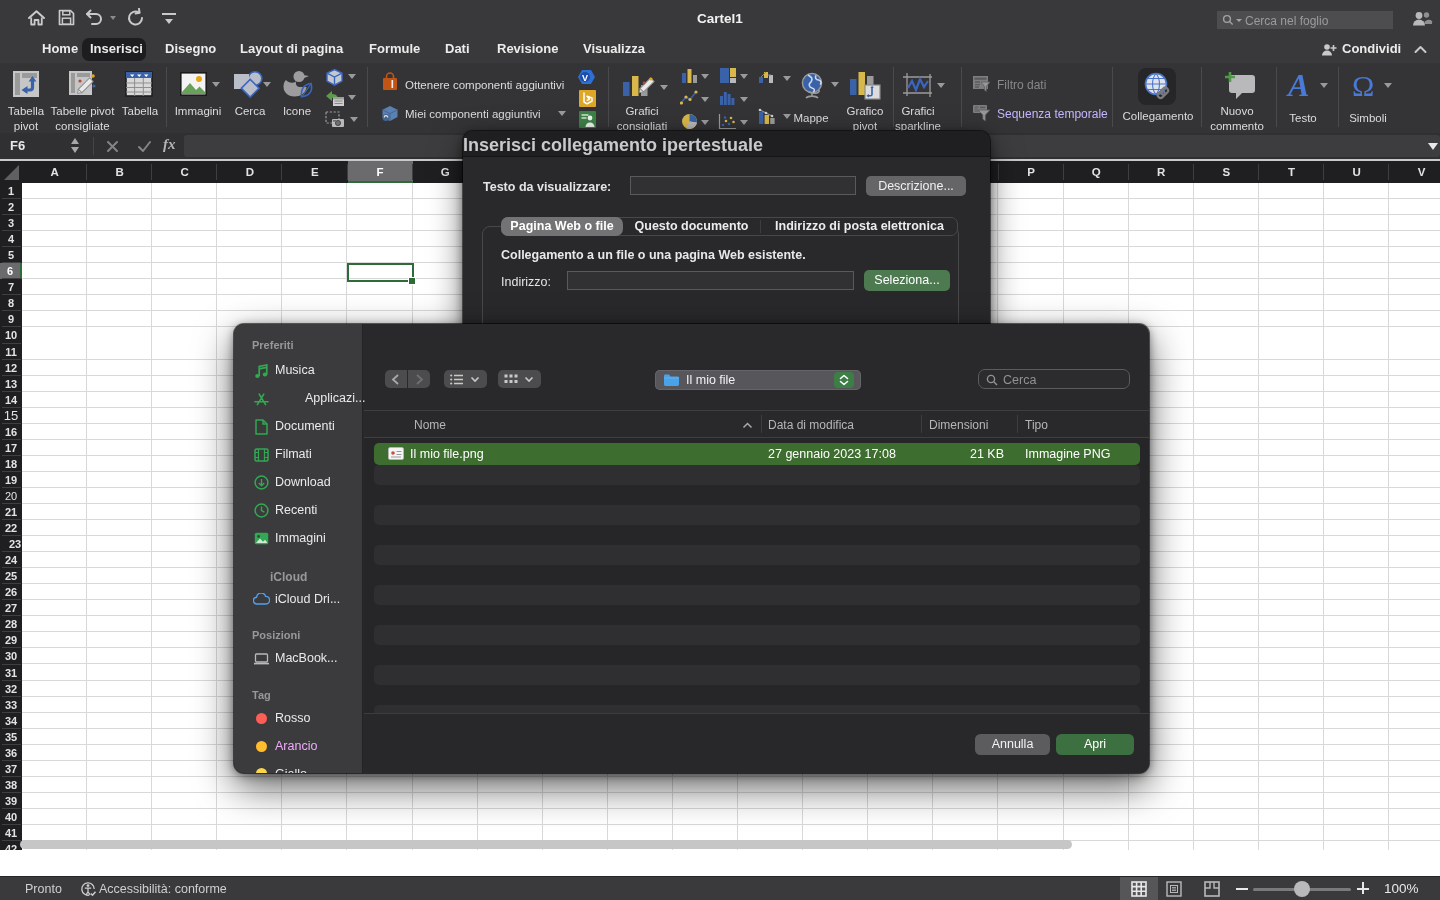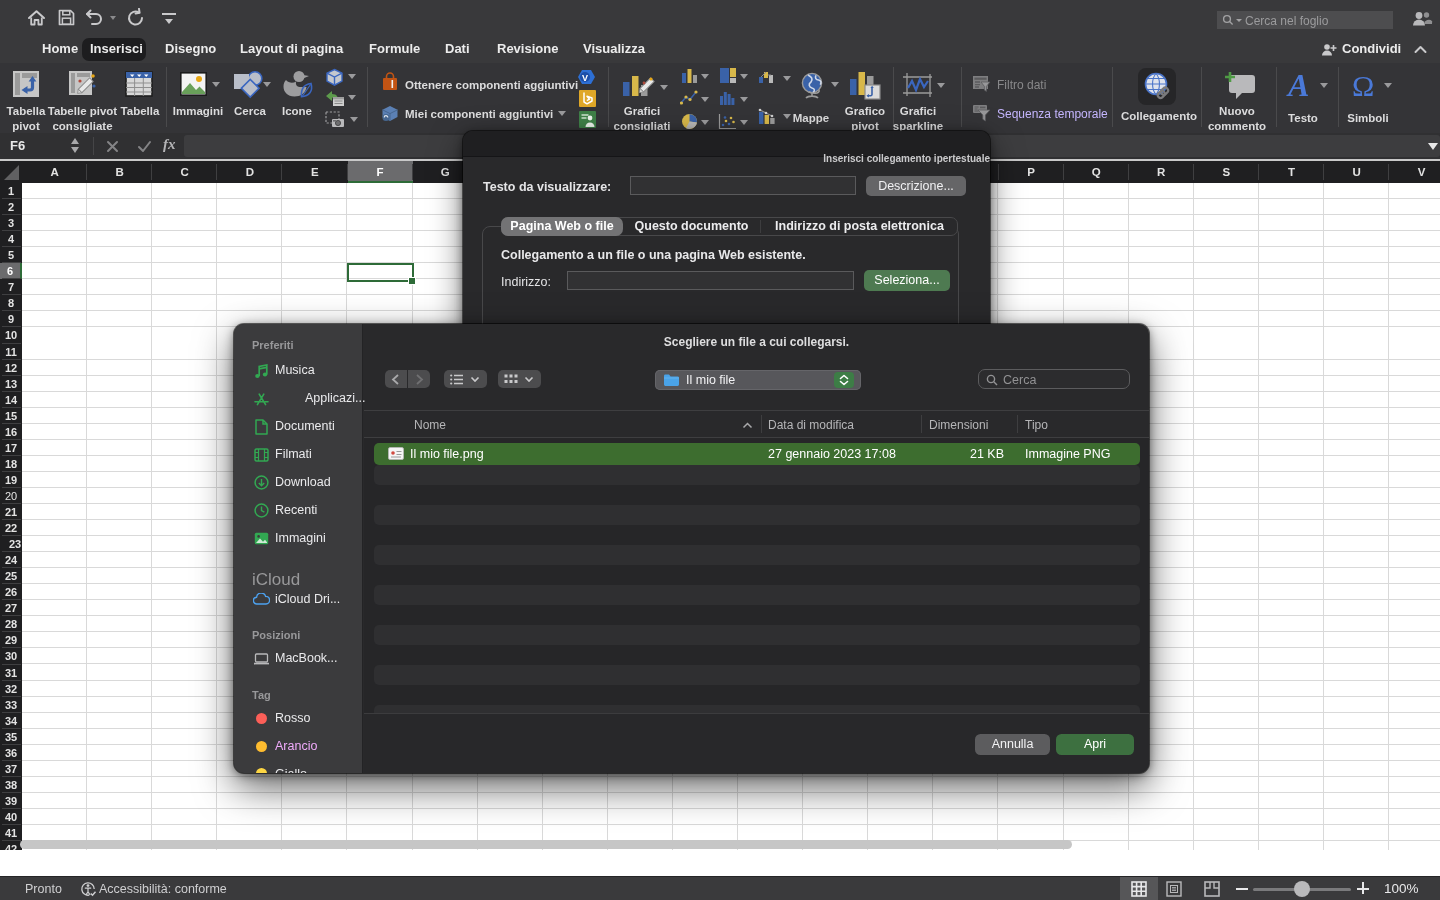--- a/index.html
+++ b/index.html
@@ -1,20 +1,20 @@
 <!DOCTYPE html>
 <html><head>
 <meta charset="utf-8">
 <style>
   * { margin:0; padding:0; box-sizing:border-box; }
   html,body { width:1440px; height:900px; overflow:hidden; background:#fff;
     font-family:"Liberation Sans", sans-serif; }
   .abs { position:absolute; }
   #stage { position:relative; width:1440px; height:900px; }
-  .lbl { color:#dcdcdd; font-size:11.5px; text-align:center; line-height:14.5px;font-weight:bold; }
+  .lbl { color:#dcdcdd; font-size:11.5px; text-align:center; line-height:14.5px; }
   .sep { position:absolute; width:1px; background:#4a4a4c; top:67px; height:60px; }
   .caret { position:absolute; width:0; height:0; border-left:4px solid transparent;
     border-right:4px solid transparent; border-top:5px solid #9a9a9c; }
 </style>
 </head>
 <body>
 <div id="stage">
 
   <div class="abs" id="topbar" style="left:0;top:0;width:1440px;height:37px;background:#39393b;">
 
@@ -36,20 +36,21 @@
     <div class="caret" style="left:110px;top:16px;border-top-color:#8a8a8c;border-left-width:3.5px;border-right-width:3.5px;border-top-width:4px;"></div>
 
     <svg class="abs" style="left:126px;top:8px;" width="20" height="19" viewBox="0 0 20 19">
       <path d="M16 10 a6.5 6.5 0 1 1 -3.2 -5.6" fill="none" stroke="#c9c9cb" stroke-width="2" stroke-linecap="round"></path>
       <path d="M13 0.8 L13.6 4.8 L9.6 5.4" fill="none" stroke="#c9c9cb" stroke-width="2" stroke-linecap="round" stroke-linejoin="round"></path>
     </svg>
 
     <div class="abs" style="left:162px;top:13px;width:14px;height:2px;background:#c9c9cb;"></div>
     <div class="caret" style="left:165px;top:19px;border-top-color:#c9c9cb;border-left-width:4px;border-right-width:4px;border-top-width:5px;"></div>
 
+    <div class="abs" style="left:0;top:11px;width:1440px;text-align:center;color:#f2f2f2;font-size:13.5px;font-weight:bold;">Cartel1</div>
 
     <div class="abs" style="left:1217px;top:11px;width:176px;height:18px;background:#4d4d4f;border-radius:0;">
       <svg class="abs" style="left:5px;top:3px;" width="12" height="12" viewBox="0 0 12 12">
         <circle cx="5" cy="5" r="3.4" fill="none" stroke="#a2a2a4" stroke-width="1.4"></circle>
         <path d="M7.6 7.6 L10.6 10.6" stroke="#a2a2a4" stroke-width="1.4"></path>
       </svg>
       <div class="caret" style="left:19px;top:8px;border-left-width:3px;border-right-width:3px;border-top-width:3.5px;border-top-color:#a2a2a4;"></div>
       <div class="abs" style="left:28px;top:2.5px;color:#9b9b9d;font-size:12px;">Cerca nel foglio</div>
     </div>
 
@@ -444,21 +445,21 @@
       <div class="abs" style="left:0;top:144.45px;width:22px;height:16.05px;background:transparent;color:#e3e3e3;font-size:11px;font-weight:bold;text-align:center;line-height:16px;">10</div>
       <div class="abs" style="left:2px;top:159.50px;width:19px;height:1px;background:#3f3f41;"></div>
       <div class="abs" style="left:0;top:160.50px;width:22px;height:16.05px;background:transparent;color:#e3e3e3;font-size:11px;font-weight:bold;text-align:center;line-height:16px;">11</div>
       <div class="abs" style="left:2px;top:175.55px;width:19px;height:1px;background:#3f3f41;"></div>
       <div class="abs" style="left:0;top:176.55px;width:22px;height:16.05px;background:transparent;color:#e3e3e3;font-size:11px;font-weight:bold;text-align:center;line-height:16px;">12</div>
       <div class="abs" style="left:2px;top:191.60px;width:19px;height:1px;background:#3f3f41;"></div>
       <div class="abs" style="left:0;top:192.60px;width:22px;height:16.05px;background:transparent;color:#e3e3e3;font-size:11px;font-weight:bold;text-align:center;line-height:16px;">13</div>
       <div class="abs" style="left:2px;top:207.65px;width:19px;height:1px;background:#3f3f41;"></div>
       <div class="abs" style="left:0;top:208.65px;width:22px;height:16.05px;background:transparent;color:#e3e3e3;font-size:11px;font-weight:bold;text-align:center;line-height:16px;">14</div>
       <div class="abs" style="left:2px;top:223.70px;width:19px;height:1px;background:#3f3f41;"></div>
-      <div class="abs" style="left:0;top:224.70px;width:22px;height:16.05px;background:transparent;color:#e3e3e3;font-size:11px;font-weight:bold;text-align:center;line-height:16px;">15</div>
+      <div class="abs" style="left:0;top:224.70px;width:22px;height:16.05px;background:transparent;color:#e3e3e3;font-size:13px;font-weight:normal;text-align:center;line-height:16px;">15</div>
       <div class="abs" style="left:2px;top:239.75px;width:19px;height:1px;background:#3f3f41;"></div>
       <div class="abs" style="left:0;top:240.75px;width:22px;height:16.05px;background:transparent;color:#e3e3e3;font-size:11px;font-weight:bold;text-align:center;line-height:16px;">16</div>
       <div class="abs" style="left:2px;top:255.80px;width:19px;height:1px;background:#3f3f41;"></div>
       <div class="abs" style="left:0;top:256.80px;width:22px;height:16.05px;background:transparent;color:#e3e3e3;font-size:11px;font-weight:bold;text-align:center;line-height:16px;">17</div>
       <div class="abs" style="left:2px;top:271.85px;width:19px;height:1px;background:#3f3f41;"></div>
       <div class="abs" style="left:0;top:272.85px;width:22px;height:16.05px;background:transparent;color:#e3e3e3;font-size:11px;font-weight:bold;text-align:center;line-height:16px;">18</div>
       <div class="abs" style="left:2px;top:287.90px;width:19px;height:1px;background:#3f3f41;"></div>
       <div class="abs" style="left:0;top:288.90px;width:22px;height:16.05px;background:transparent;color:#e3e3e3;font-size:11px;font-weight:bold;text-align:center;line-height:16px;">19</div>
       <div class="abs" style="left:2px;top:303.95px;width:19px;height:1px;background:#3f3f41;"></div>
       <div class="abs" style="left:0;top:304.95px;width:22px;height:16.05px;background:transparent;color:#e3e3e3;font-size:11px;font-weight:normal;text-align:center;line-height:16px;">20</div>
@@ -549,21 +550,21 @@
     <div class="abs" style="left:1253px;top:10.5px;width:98px;height:3px;background:#7a7a7c;border-radius:1.5px;"></div>
     <div class="abs" style="left:1294px;top:4px;width:16px;height:16px;background:#b9b9bb;border-radius:50%;"></div>
     <div class="abs" style="left:1357px;top:10.5px;width:12px;height:2.5px;background:#e8e8ea;"></div>
     <div class="abs" style="left:1351px;top:5px;width:2.5px;height:12px;background:#e8e8ea;margin-left:10.75px;"></div>
     <div class="abs" style="left:1384px;top:4px;color:#e8e8ea;font-size:13.5px;">100%</div>
   </div>
 
   <div class="abs" id="dlg1" style="left:463px;top:131px;width:527px;height:240px;background:#29292b;border-radius:10px;box-shadow:0 12px 32px rgba(0,0,0,.55), 0 2px 10px rgba(0,0,0,.45), 0 0 0 1px rgba(0,0,0,.5);overflow:hidden;">
 
     <div class="abs" style="left:0;top:0;width:527px;height:26px;background:#1f1f21;border-bottom:1px solid #151517;"></div>
-    <div class="abs" style="left:0;top:22px;width:527px;text-align:right;color:#c9c9cb;font-size:10px;font-weight:bold;">Inserisci collegamento ipertestuale</div>
+    <div class="abs" style="left:0;top:4px;width:527px;text-align:left;color:#c9c9cb;font-size:18px;font-weight:bold;">Inserisci collegamento ipertestuale</div>
 
     <div class="abs" style="left:20px;top:49px;color:#e4e4e6;font-size:12.5px;font-weight:bold;">Testo da visualizzare:</div>
     <div class="abs" style="left:167px;top:45px;width:226px;height:19px;background:#313133;border:1px solid #5a5a5c;"></div>
     <div class="abs" style="left:403px;top:45px;width:100px;height:20px;background:#656567;border-radius:5px;color:#f0f0f2;font-size:12.5px;text-align:center;line-height:20px;">Descrizione...</div>
 
     <div class="abs" style="left:19px;top:95px;width:477px;height:135px;border:1px solid #48484a;border-radius:8px;"></div>
 
     <div class="abs" style="left:38px;top:86px;width:457px;height:19px;border:1px solid #48484a;border-radius:7px;background:#29292b;"></div>
     <div class="abs" style="left:38px;top:86px;width:122px;height:19px;background:#737375;border-radius:7px;"></div>
     <div class="abs" style="left:38px;top:88px;width:122px;text-align:center;color:#ffffff;font-size:12.5px;font-weight:bold;">Pagina Web o file</div>
@@ -618,21 +619,21 @@
         <path d="M7.5 3.6 V7.5 L10.4 9.2" fill="none" stroke="#32a852" stroke-width="1.4"></path>
       </svg>
       <div class="abs" style="left:41px;top:179px;color:#eaeaec;font-size:12.5px;">Recenti</div>
 
       <svg class="abs" style="left:20px;top:208px;" width="15" height="13" viewBox="0 0 15 13">
         <rect x="0.8" y="0.8" width="13.4" height="11.4" rx="1.5" fill="#32a852"></rect>
         <circle cx="4.6" cy="4.4" r="1.3" fill="#3b3b3d"></circle>
         <path d="M2 11 l4 -4.4 3 3.2 2 -2 2 2.4 v0.8 z" fill="#cfe9d6"></path>
       </svg>
       <div class="abs" style="left:41px;top:207px;color:#eaeaec;font-size:12.5px;">Immagini</div>
-      <div class="abs" style="left:18px;top:246px;color:#98989a;font-size:17px;font-weight:normal;">iCloud</div>
+      <div class="abs" style="left:36px;top:246px;color:#98989a;font-size:12px;font-weight:bold;">iCloud</div>
 
       <svg class="abs" style="left:19px;top:269px;" width="17" height="12" viewBox="0 0 17 12">
         <path d="M4 11 a3.4 3.4 0 0 1 -0.4 -6.8 A4.6 4.6 0 0 1 12.6 3.4 A3.6 3.6 0 0 1 13 11 Z" fill="none" stroke="#4da2f0" stroke-width="1.4"></path>
       </svg>
       <div class="abs" style="left:41px;top:268px;color:#eaeaec;font-size:12.5px;">iCloud Dri...</div>
       <div class="abs" style="left:18px;top:305px;color:#98989a;font-size:11px;font-weight:bold;">Posizioni</div>
 
       <svg class="abs" style="left:19px;top:329px;" width="17" height="12" viewBox="0 0 17 12">
         <rect x="2.5" y="1" width="12" height="8" rx="1" fill="none" stroke="#b9b9bb" stroke-width="1.3"></rect>
         <path d="M1 10.6 H16" stroke="#b9b9bb" stroke-width="1.6"></path>
@@ -641,21 +642,20 @@
       <div class="abs" style="left:18px;top:365px;color:#98989a;font-size:11px;font-weight:bold;">Tag</div>
       <div class="abs" style="left:22px;top:389px;width:11px;height:11px;border-radius:50%;background:#fc5f58;"></div>
       <div class="abs" style="left:41px;top:387px;color:#eaeaec;font-size:12.5px;">Rosso</div>
       <div class="abs" style="left:22px;top:417px;width:11px;height:11px;border-radius:50%;background:#febc2f;"></div>
       <div class="abs" style="left:41px;top:415px;color:#f0abfc;font-size:12.5px;">Arancio</div>
       <div class="abs" style="left:22px;top:444px;width:11px;height:11px;border-radius:50%;background:#fdd643;"></div>
       <div class="abs" style="left:41px;top:443px;color:#eaeaec;font-size:12.5px;">Giallo</div>
     </div>
 
     <div class="abs" style="left:130px;top:0;width:785px;height:449px;">
-      <div class="abs" style="left:0;top:11px;width:785px;text-align:center;color:#dededf;font-size:12px;font-weight:bold;">Scegliere un file a cui collegarsi.</div>
 
       <div class="abs" style="left:21px;top:46px;width:22px;height:18px;background:#4c4c4e;border-radius:5px 0 0 5px;"></div>
       <div class="abs" style="left:44px;top:46px;width:22px;height:18px;background:#4c4c4e;border-radius:0 5px 5px 0;"></div>
       <svg class="abs" style="left:27px;top:50px;" width="9" height="11" viewBox="0 0 9 11">
           <path d="M7 1 L2 5.5 L7 10" fill="none" stroke="#a9a9ab" stroke-width="1.8"></path>
         </svg>
       <svg class="abs" style="left:51px;top:50px;" width="9" height="11" viewBox="0 0 9 11">
           <path d="M2 1 L7 5.5 L2 10" fill="none" stroke="#707072" stroke-width="1.8"></path>
         </svg>
 

